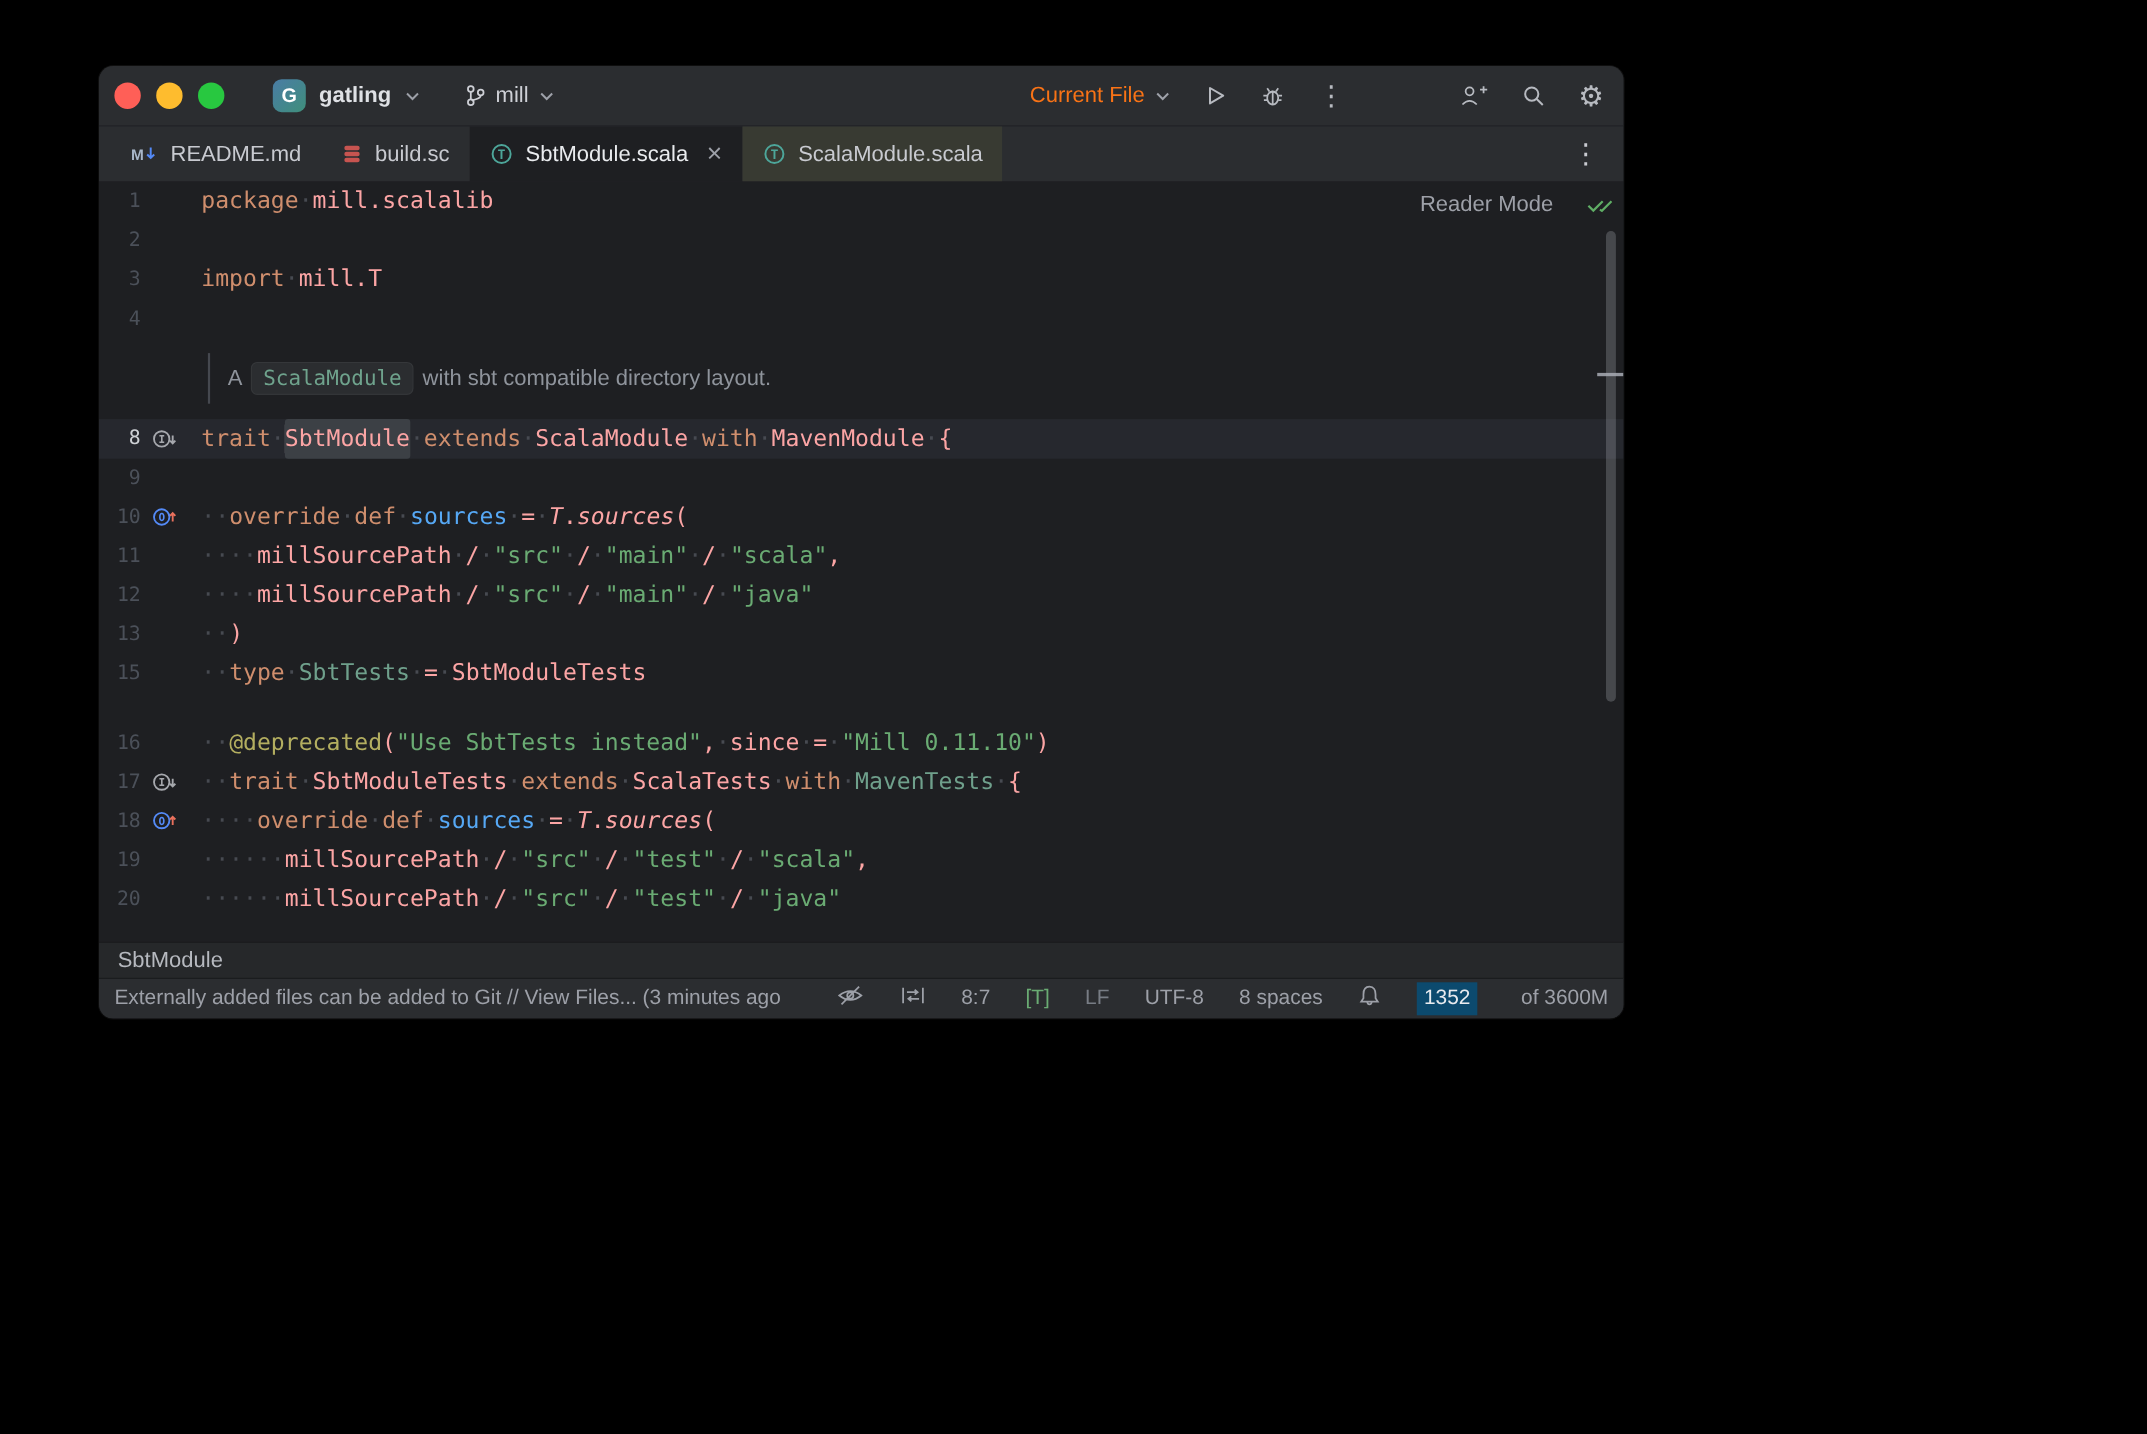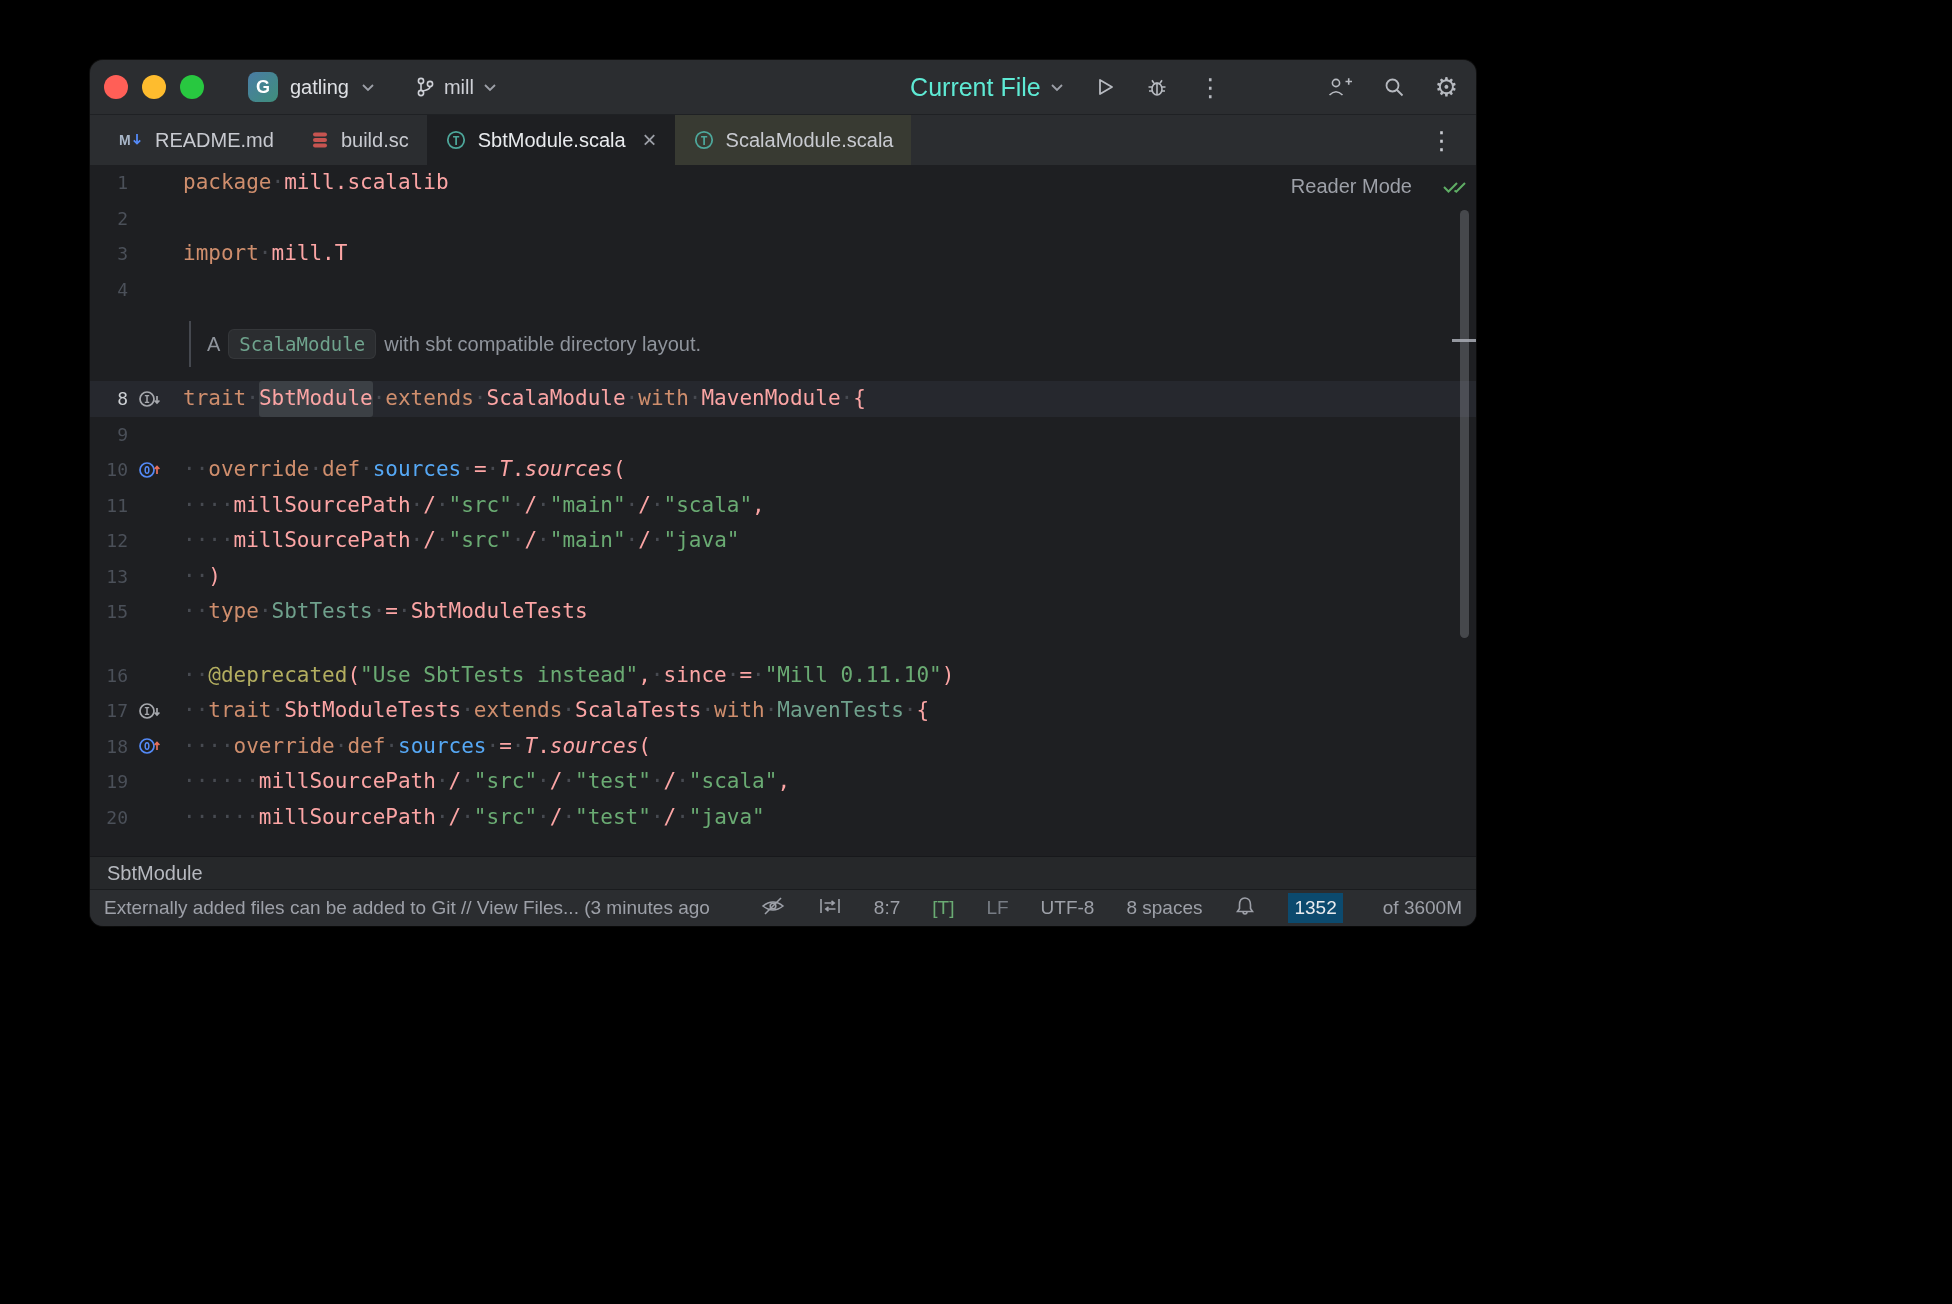--- a/index.html
+++ b/index.html
@@ -16,24 +16,24 @@
 
   
   .titlebar { height:55px; flex:0 0 55px; background:#2B2D30; border-bottom:1px solid #1F2124;
     display:flex; align-items:center; padding:0 18px 0 14px; }
   .lights { display:flex; gap:14px; align-items:center; }
   .light { width:24px; height:24px; border-radius:50%; }
   .light.red{ background:#FF5F57; } .light.yellow{ background:#FEBC2E; } .light.green{ background:#28C840; }
   .projchip { display:flex; align-items:center; gap:12px; margin-left:44px; }
   .gbadge { width:30px; height:30px; border-radius:8px; background:linear-gradient(135deg,#4A7CA5,#3F8F7B);
     color:#fff; font-weight:bold; font-size:18px; display:flex; align-items:center; justify-content:center; }
-  .projname { font-size:20px; color:#DFE1E5; font-weight:400; }
+  .projname { font-size:20px; color:#DFE1E5; font-weight:700; }
   .branch { display:flex; align-items:center; gap:9px; margin-left:40px; color:#CED0D6; font-size:20px; }
   .tb-spacer { flex:1; }
-  .runcfg { display:flex; align-items:center; gap:9px; color:#5eead4; font-size:25px; }
+  .runcfg { display:flex; align-items:center; gap:9px; color:#f97316; font-size:20px; }
   .tbicon { margin-left:30px; display:flex; align-items:center; color:#B7BAC0; }
   .tb-gap { width:104px; }
   .kebab { font-size:25px; color:#B7BAC0; line-height:1; }
   .gear-glyph { font-size:26px; color:#B7BAC0; line-height:1; }
 
   
   .tabbar { height:50px; flex:0 0 50px; background:#2B2D30; display:flex; align-items:stretch; padding-left:10px; }
   .tab { display:flex; align-items:center; gap:11px; padding:0 18px; font-size:20px; color:#C8CAD0; }
   .tab.active { background:#1E1F22; color:#E9EBEE; }
   .tab.tinted { background:#383A32; }

